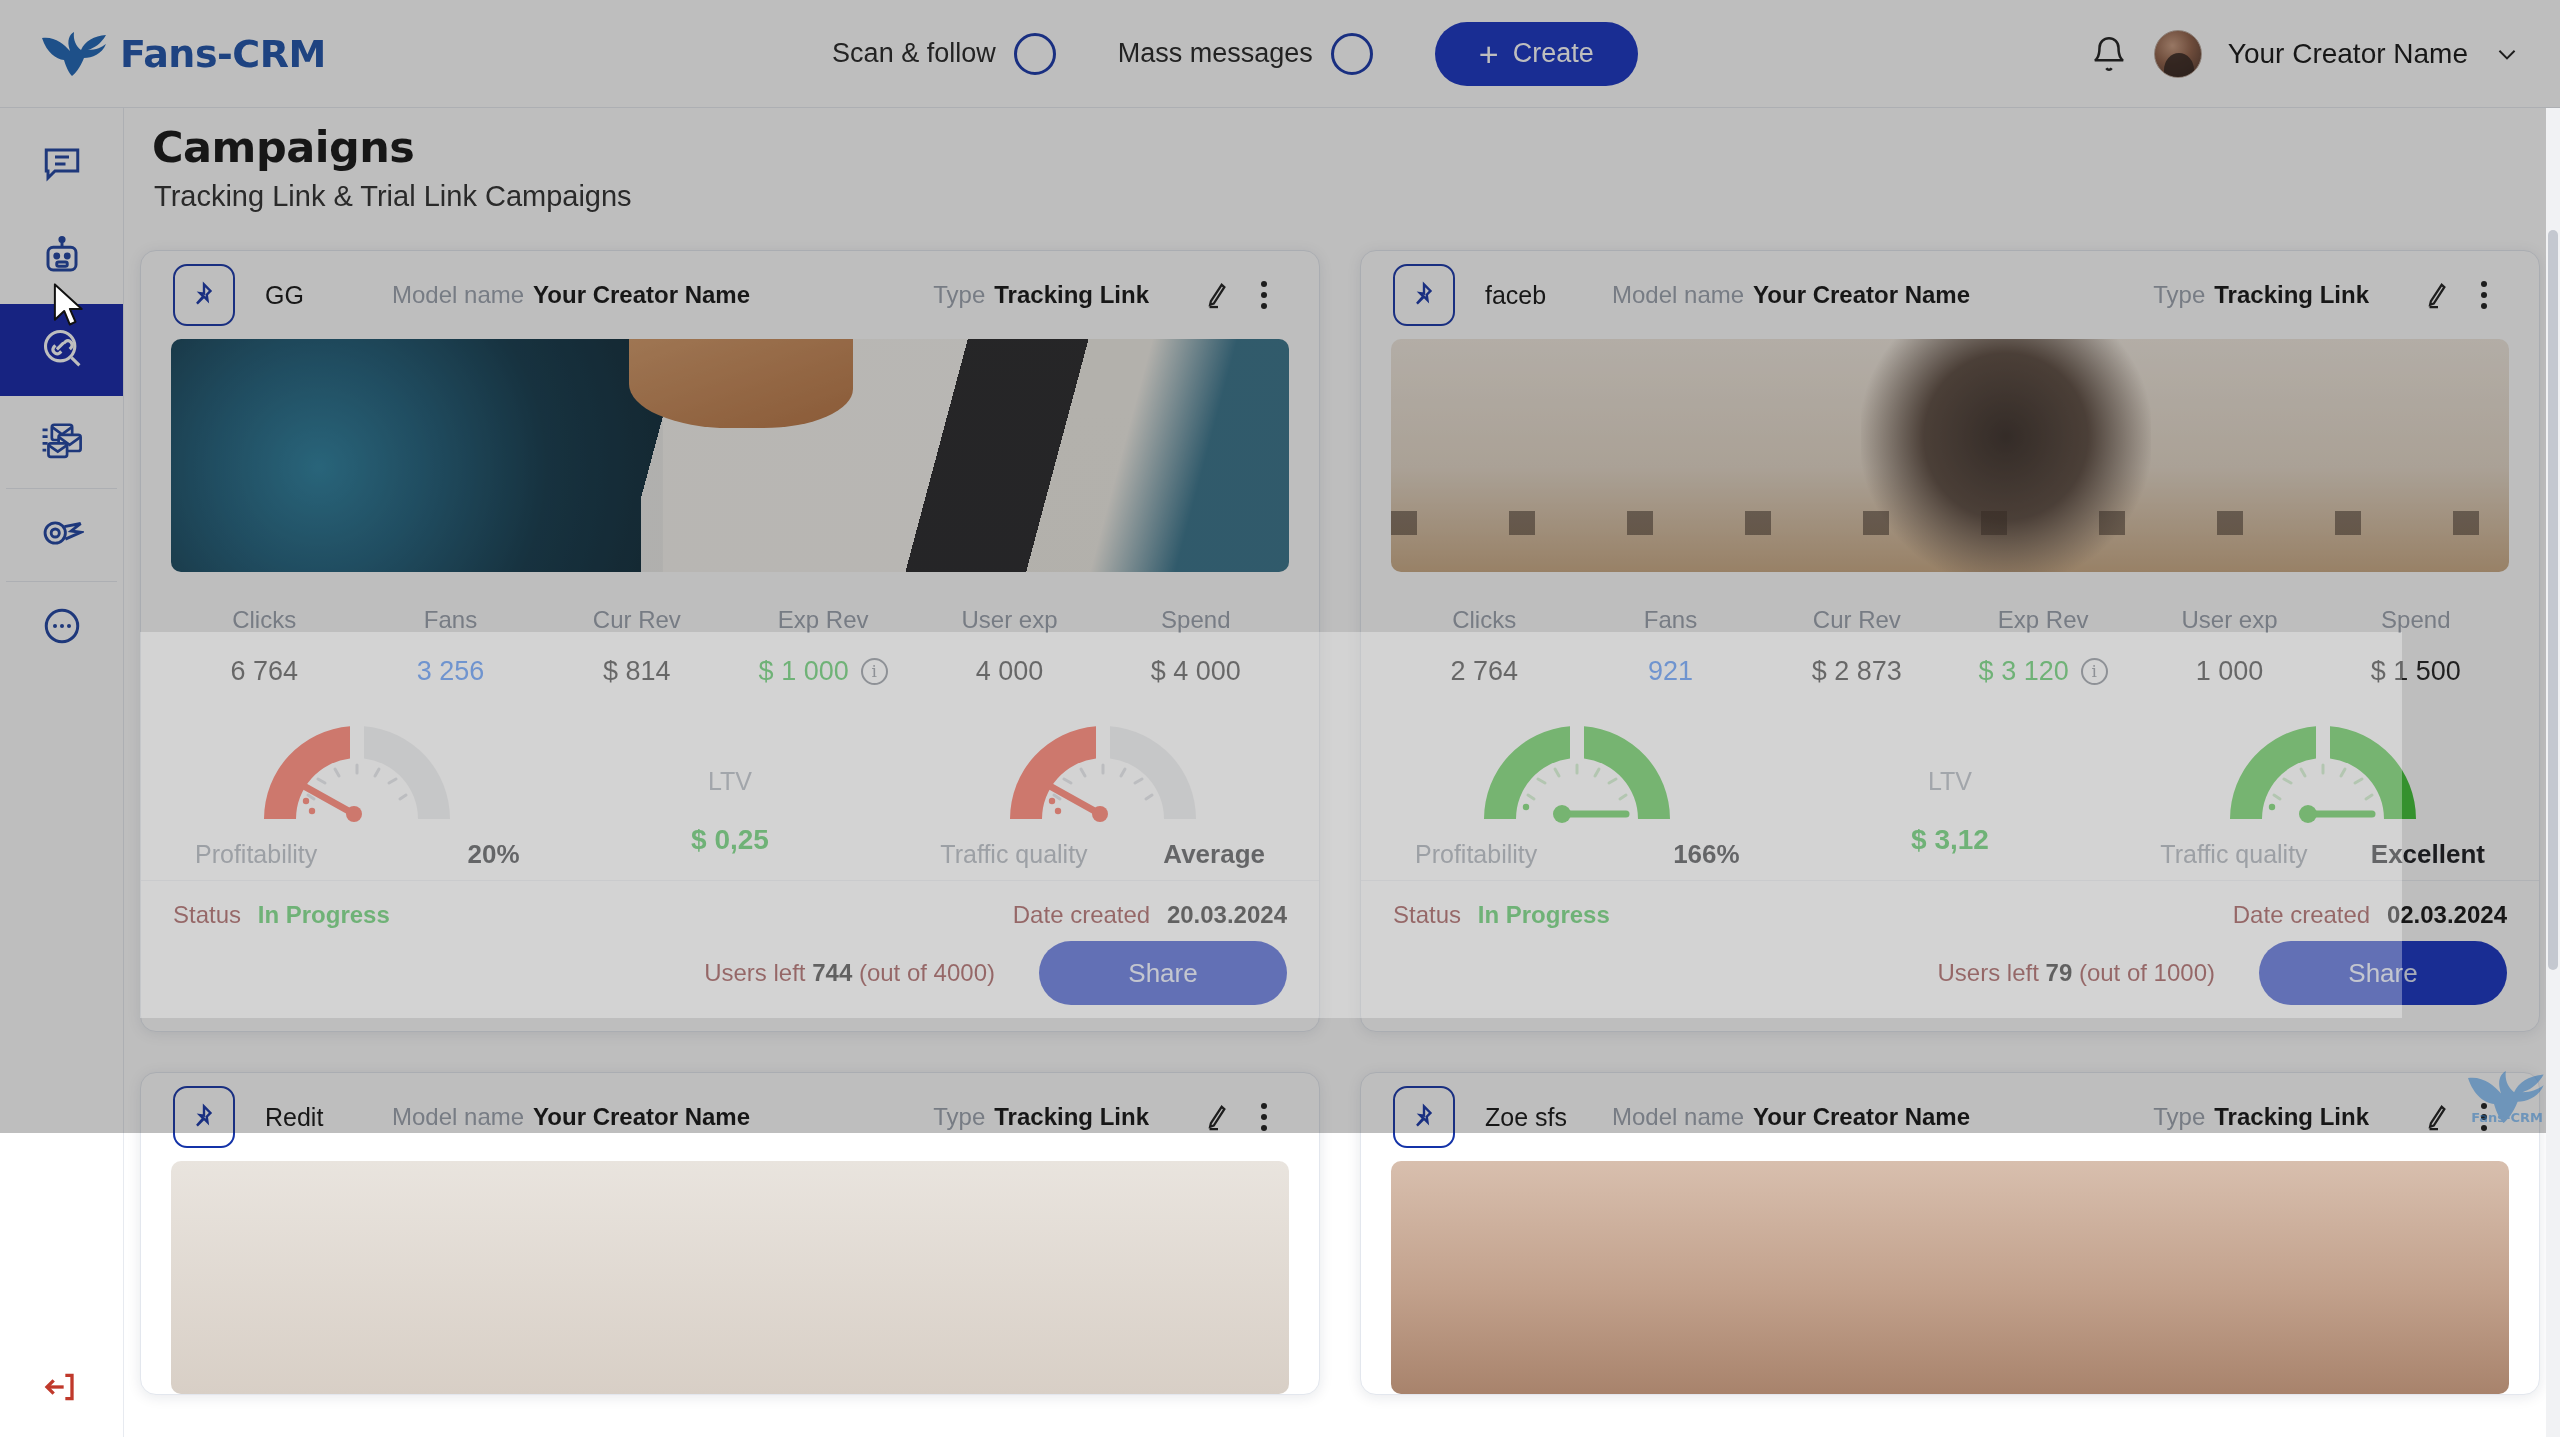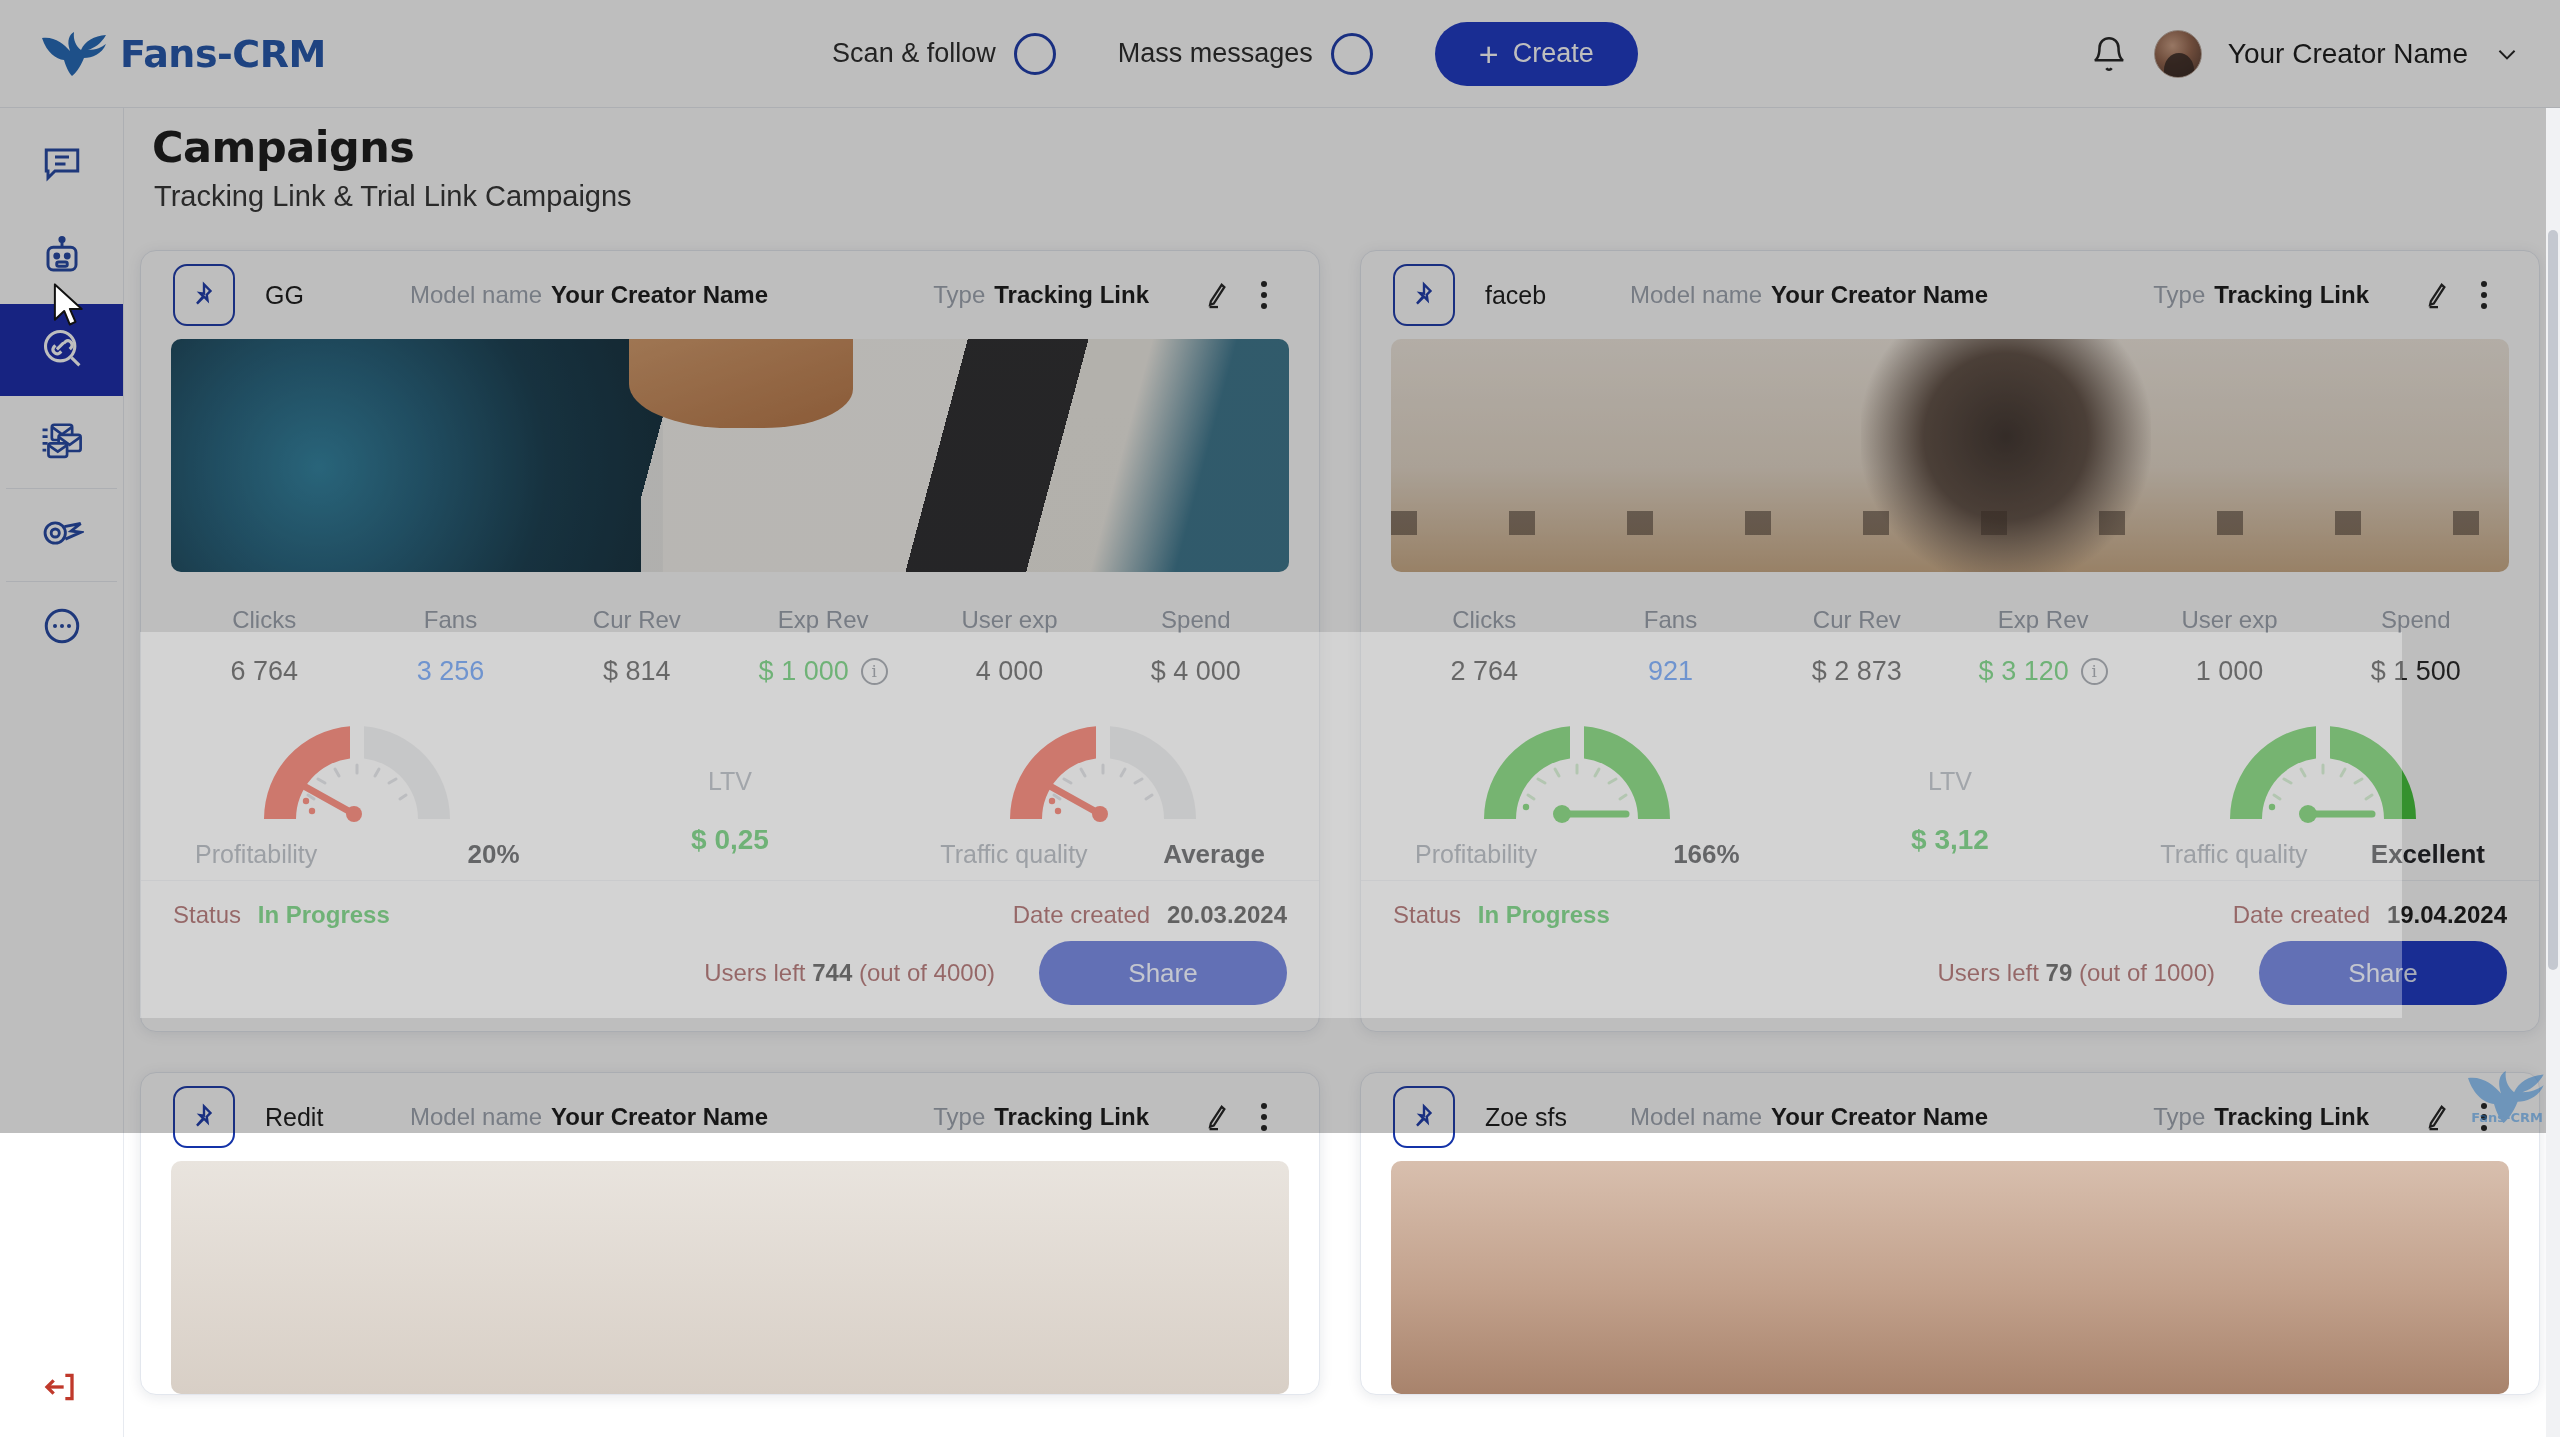--- a/index.html
+++ b/index.html
@@ -108,21 +108,21 @@
 
   .card-head { height:88px; display:flex; align-items:center; padding:0 32px; gap:0; }
   .pin-box {
     width:62px; height:62px; border:2px solid #1433a8; border-radius:14px;
     display:flex; align-items:center; justify-content:center; cursor:pointer; flex:0 0 auto;
   }
   .card-name { font-size:25px; color:#111; margin-left:30px; width:125px; }
   .kv { display:flex; align-items:baseline; gap:9px; font-size:24px; }
   .kv .k { color:#9aa1ad; }
   .kv .v { color:#111; font-weight:bold; }
-  .kv-model { margin-left:20px; }
+  .kv-model { margin-left:2px; }
   .kv-type { margin-left:auto; margin-right:46px; }
   .icon-btn { width:46px; height:46px; display:flex; align-items:center; justify-content:center; cursor:pointer; }
   .dots { display:flex; flex-direction:column; gap:5px; align-items:center; }
   .dots i { width:6px; height:6px; border-radius:50%; background:#1b1b1b; display:block; }
 
   
   .card-media { height:233px; margin:0 30px; border-radius:10px; overflow:hidden; position:relative; }
   .media-gg {
     background:
       radial-gradient(circle at 30% 55%, #2a7f9e 0%, #1d5c78 30%, #10374a 62%, #0b2634 100%) 0 0/ 44% 100% no-repeat,
@@ -610,21 +610,21 @@
       </div>
 
       <div class="card-foot">
         <div class="foot-row1">
           <div>
             <span class="muted">Status</span>
             <span class="status-val">In Progress</span>
           </div>
           <div>
             <span class="muted">Date created</span>
-            <span class="date-val">19.04.2024</span>
+            <span class="date-val">02.03.2024</span>
           </div>
         </div>
         <div class="foot-row2">
           <span class="users-left">
             <span class="muted">Users left</span>
             <b>79</b>
             <span class="muted">(out of 1000)</span>
           </span>
           <button class="share-btn">Share</button>
         </div>

